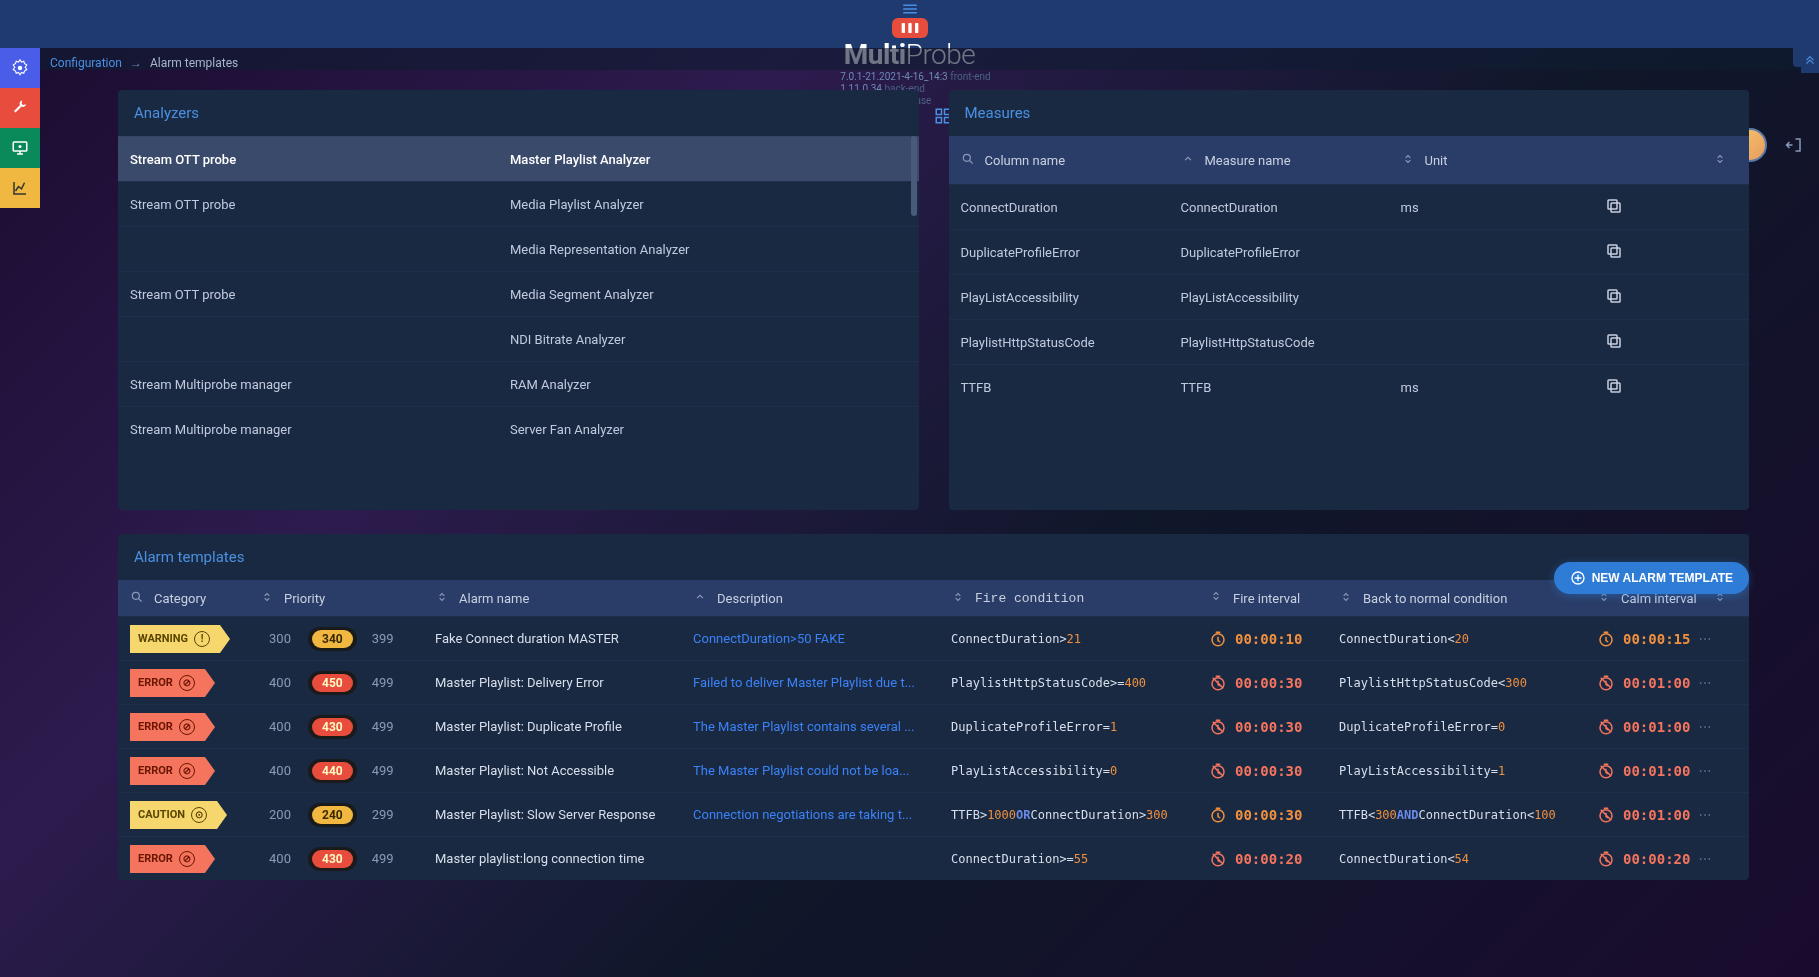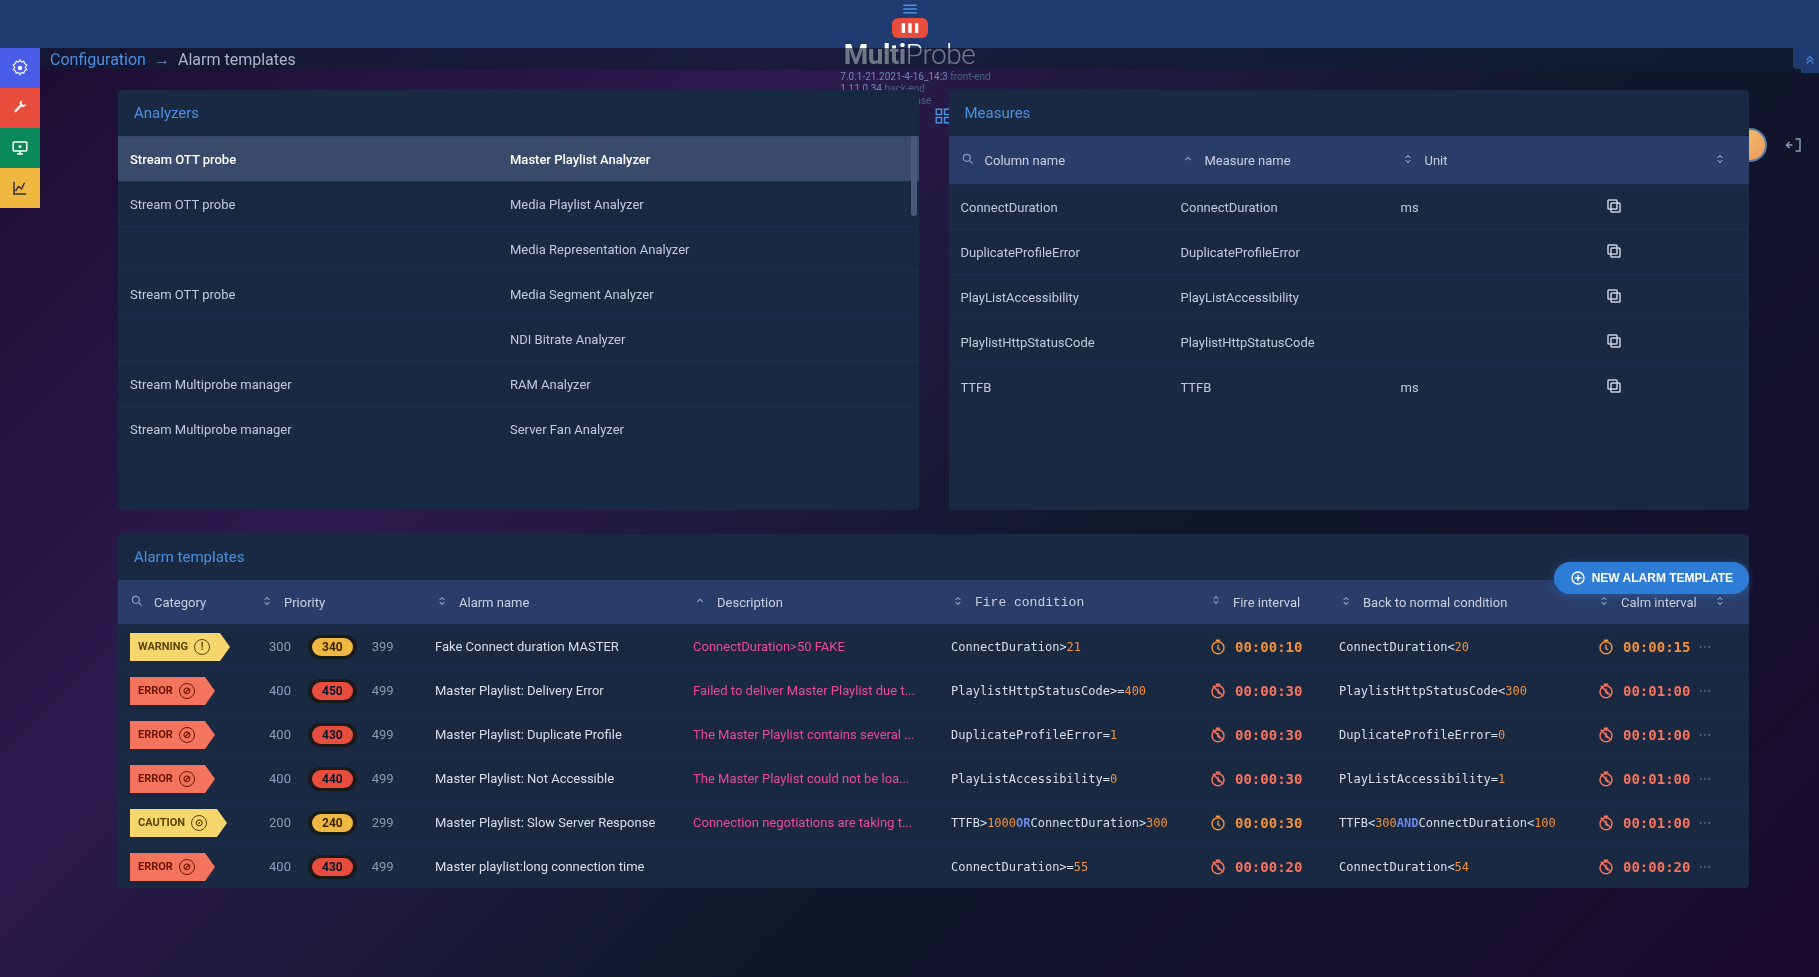--- a/index.html
+++ b/index.html
@@ -36,23 +36,23 @@
 .search-box { background:#4c1d95; border:1px solid #2a4470; border-radius:3px; padding:6px 10px; color:#8a9bb8; width:200px; height:34px; }
 .sq-btn { width:34px; height:34px; background:#162a4d; border:1px solid #2a4470; border-radius:3px; display:flex; align-items:center; justify-content:center; color:#8a9bb8; cursor:pointer; }
 .dbl-btn { width:68px; }
 .lang-btn { font-size:11px; font-weight:600; }
 .avatar { width:34px; height:34px; border-radius:50%; background:linear-gradient(135deg,#f5c56b,#e89b5e); border:2px solid #5a7aa8; }
 
 .breadcrumb-bar {
   height: 22px;
   background: rgba(15,28,50,0.6);
   display:flex;
-  align-items:center;
+  align-items:flex-end;
   padding:0 50px;
-  font-size:16px;
+  font-size:12px;
   position:relative;
 }
 .breadcrumb-bar a { color:#4a90e2; text-decoration:none; }
 .breadcrumb-bar .sep { margin:0 8px; color:#6b8ab5; }
 .breadcrumb-bar .current { color:#a8b5cc; }
 .collapse-corner {
   position:absolute; right:0; top:-2px;
   background:#1e3a6e; padding:2px 6px; border-radius:0 0 0 4px;
   color:#4a90e2; cursor:pointer;
 }
@@ -128,21 +128,21 @@
   border:none; border-radius:16px;
   padding:8px 16px;
   font-size:12px; font-weight:600;
   display:flex; align-items:center; gap:6px;
   cursor:pointer; z-index:10;
   box-shadow:0 2px 8px rgba(46,124,214,0.4);
 }
 
 .at-header {
   background:#2a3d68;
-  height:44px;
+  height:36px;
   display:flex; align-items:center;
   padding:0 12px;
 }
 .at-col { display:flex; align-items:center; color:#c8d0e0; }
 .atc-cat { flex:0 0 130px; }
 .atc-pri { flex:0 0 175px; }
 .atc-name { flex:0 0 258px; }
 .atc-desc { flex:0 0 258px; }
 .atc-firecond { flex:0 0 258px;font-family:Liberation Mono, monospace; }
 .atc-fireint { flex:0 0 130px; }
@@ -172,25 +172,25 @@
 .tag-error { background:#f5745e; color:#6a1500; }
 .tag-error::after { border-left-color:#f5745e; }
 .tag-caution { background:#f5d76e; color:#5a4500; }
 .tag-caution::after { border-left-color:#f5d76e; }
 .tag-icon { margin-left:6px; width:16px; height:16px; border:1.5px solid currentColor; border-radius:50%; display:inline-flex; align-items:center; justify-content:center; font-size:10px; }
 
 .pri-num { color:#8a9bb8; font-size:13px; width:40px; text-align:center; }
 .pri-pill { background:#1a1a1a; border-radius:12px; padding:3px 4px; display:inline-flex; align-items:center; margin:0 8px; }
 .pri-pill-inner { border-radius:10px; padding:2px 10px; font-size:12px; font-weight:700;text-align:center; }
 .pill-yellow { background:#f0b840; color:#3a2800; }
-.pill-red { background:#e74c3c; color:#0f172a; }
+.pill-red { background:#e74c3c; color:#fef9c3; }
 .pri-num2 { color:#8a9bb8; font-size:13px; width:36px; text-align:center; }
 
 .at-name { color:#d8dfec; font-size:13px; }
-.at-desc { color:#ec4899; font-size:13px; white-space:nowrap; overflow:hidden; text-overflow:ellipsis; }
+.at-desc { color:#3b82f6; font-size:13px; white-space:nowrap; overflow:hidden; text-overflow:ellipsis; }
 .condition-text { font-family:monospace; font-size:12px; }
 .cond-key { color:#d8dfec; }
 .cond-op { color:#d8dfec; }
 .cond-val { color:#f0903e; }
 .cond-kw { color:#6a8ae8; font-weight:700; }
 
 .time-clock { display:flex; align-items:center; gap:8px; font-size:14px; font-weight:600; font-family:monospace; }
 .clock-amber { color:#f0903e; }
 .clock-red { color:#f5745e; }
 .more-dots { color:#6a7a9a; padding:0 8px; cursor:pointer; }

